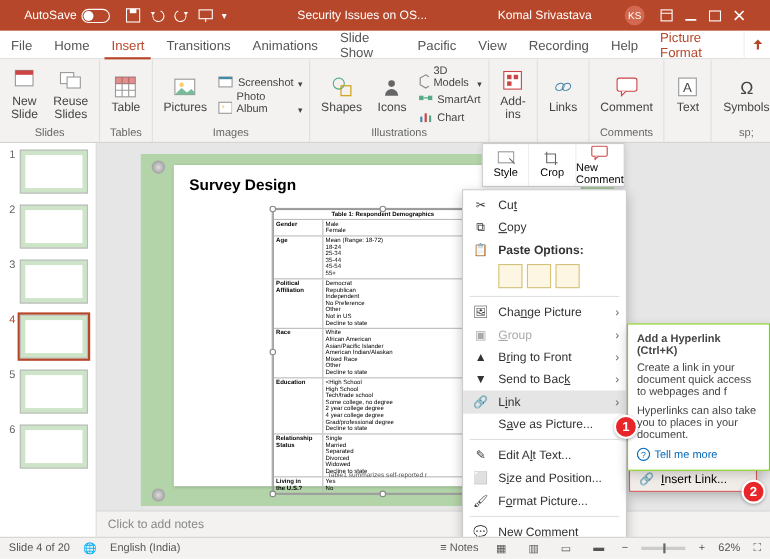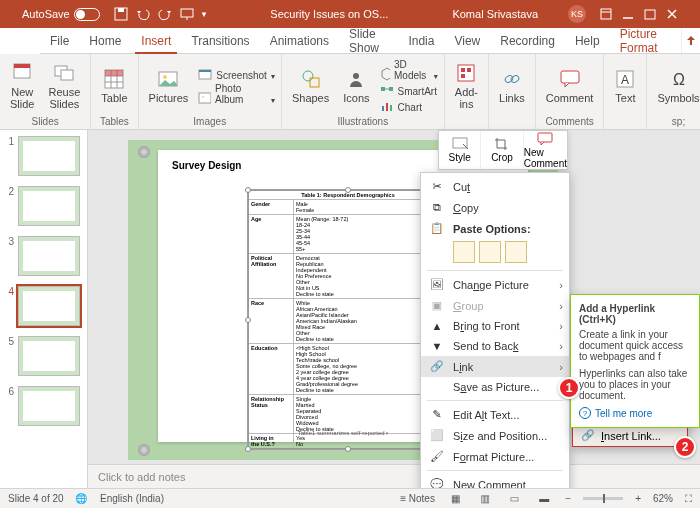--- a/index.html
+++ b/index.html
@@ -9,21 +9,21 @@
 .titlebar .autosave { display: flex; align-items: center; gap: 4px; padding: 0 6px; }
 .titlebar .toggle { width: 26px; height: 13px; border: 1px solid #fff; border-radius: 7px; position: relative; }
 .titlebar .toggle::after { content: ""; position: absolute; width: 9px; height: 9px; background: #fff; border-radius: 50%; top: 1px; left: 1px; }
 .titlebar .qat { display: flex; gap: 8px; padding: 0 8px; align-items: center; }
 .titlebar .qat svg, .titlebar .winctrl svg { display: block; }
 .titlebar .title { flex: 1; text-align: center; }
 .titlebar .user { display: flex; align-items: center; gap: 6px; padding: 0 8px; }
 .titlebar .avatar { width: 18px; height: 18px; border-radius: 50%; background: #d2684f; display: flex; align-items: center; justify-content: center; font-size: 9px; margin-left: 24px; }
 .titlebar .winctrl { display: flex; gap: 10px; padding: 0 6px; align-items: center; }
 
-.tabs { height: 26px; background: #fff; border-bottom: 1px solid #d4d4d4; display: flex; font-size: 12px; align-items: stretch; margin-left: 40px; }
+.tabs { height: 26px; background: #fff; border-bottom: 1px solid #d4d4d4; display: flex; font-size: 12px; align-items: stretch; }
 .tab { padding: 0 10px; display: flex; align-items: center; color: #555; cursor: pointer; position: relative; }
 .tab.active { color: #b7472a; }
 .tab.active::after { content: ""; position: absolute; bottom: -1px; left: 4px; right: 4px; height: 2px; background: #b7472a; }
 .tab.contextual { color: #b7472a; }
 .tabs .spacer { flex: 1; }
 .tabs .endbtn { width: 28px; display: flex; align-items: center; justify-content: center; border-left: 1px solid #eee; }
 
 .ribbon { height: 76px; background: #f3f2f1; border-bottom: 1px solid #d4d4d4; display: flex; font-size: 11px; }
 .rgroup { border-right: 1px solid #e1dfdd; padding: 3px 6px 2px; display: flex; flex-direction: column; }
 .rgroup .items { flex: 1; display: flex; align-items: center; gap: 6px; }
@@ -38,21 +38,21 @@
 .thumb { display: flex; gap: 4px; margin-bottom: 10px; align-items: flex-start; }
 .thumb .num { width: 10px; font-size: 10px; color: #666; text-align: right; }
 .thumb .mini { width: 62px; height: 40px; border: 1px solid #bbb; background: #cde4c9; position: relative; }
 .thumb .mini::after { content: ""; position: absolute; inset: 4px; background: #fff; }
 .thumb.sel .mini { outline: 2px solid #b7472a; }
 .thumb.sel .num { color: #b7472a; }
 
 .canvas { flex: 1; background: #e6e6e6; position: relative; overflow: hidden; }
 .slide { position: absolute; left: 40px; top: 10px; width: 430px; height: 320px; background: #b3d4a8; }
 .paper { position: absolute; left: 30px; top: 10px; right: 30px; bottom: 18px; background: #fff; box-shadow: 0 1px 3px rgba(0,0,0,0.2); padding: 10px 14px; }
-.paper .heading { font-weight: bold; font-size: 10px; margin-bottom: 6px; }
+.paper .heading { font-weight: bold; font-size: 14px; margin-bottom: 6px; }
 .pin { width: 12px; height: 12px; border-radius: 50%; background: radial-gradient(#ddd,#888); position: absolute; }
 .tbl { position: absolute; top: 40px; left: 90px; width: 200px; font-size: 5.5px; border: 1px solid #999; outline: 1px solid #a0a0a0; }
 .tbl .cap { text-align: center; font-weight: bold; padding: 1px; }
 .tbl .row { display: flex; border-top: 1px solid #bbb; }
 .tbl .cell { padding: 1px 2px; border-right: 1px solid #bbb; }
 .tbl .c1 { width: 45px; font-weight: bold; }
 .tbl .c2 { flex: 1; }
 .handle { width: 6px; height: 6px; border: 1px solid #888; background: #fff; border-radius: 50%; position: absolute; }
 
 .notesbar { position: absolute; left: 88px; right: 0; bottom: 0; height: 24px; background: #f3f2f1; border-top: 1px solid #d4d4d4; display: flex; align-items: center; padding: 0 10px; font-size: 11px; color: #888; }
@@ -156,21 +156,21 @@
   </div>
 </div>
 
 <div class="tabs">
   <div class="tab">File</div>
   <div class="tab">Home</div>
   <div class="tab active">Insert</div>
   <div class="tab">Transitions</div>
   <div class="tab">Animations</div>
   <div class="tab">Slide Show</div>
-  <div class="tab">India</div>
+  <div class="tab">Pacific</div>
   <div class="tab">View</div>
   <div class="tab">Recording</div>
   <div class="tab">Help</div>
   <div class="tab contextual">Picture Format</div>
   <div class="spacer"></div>
   <div class="endbtn">
       <svg width="14" height="14">
         <path d="M7 2 l4 4 h-3 v5 h-2 v-5 h-3 z" fill="#b7472a"></path>
       </svg>
     </div>

